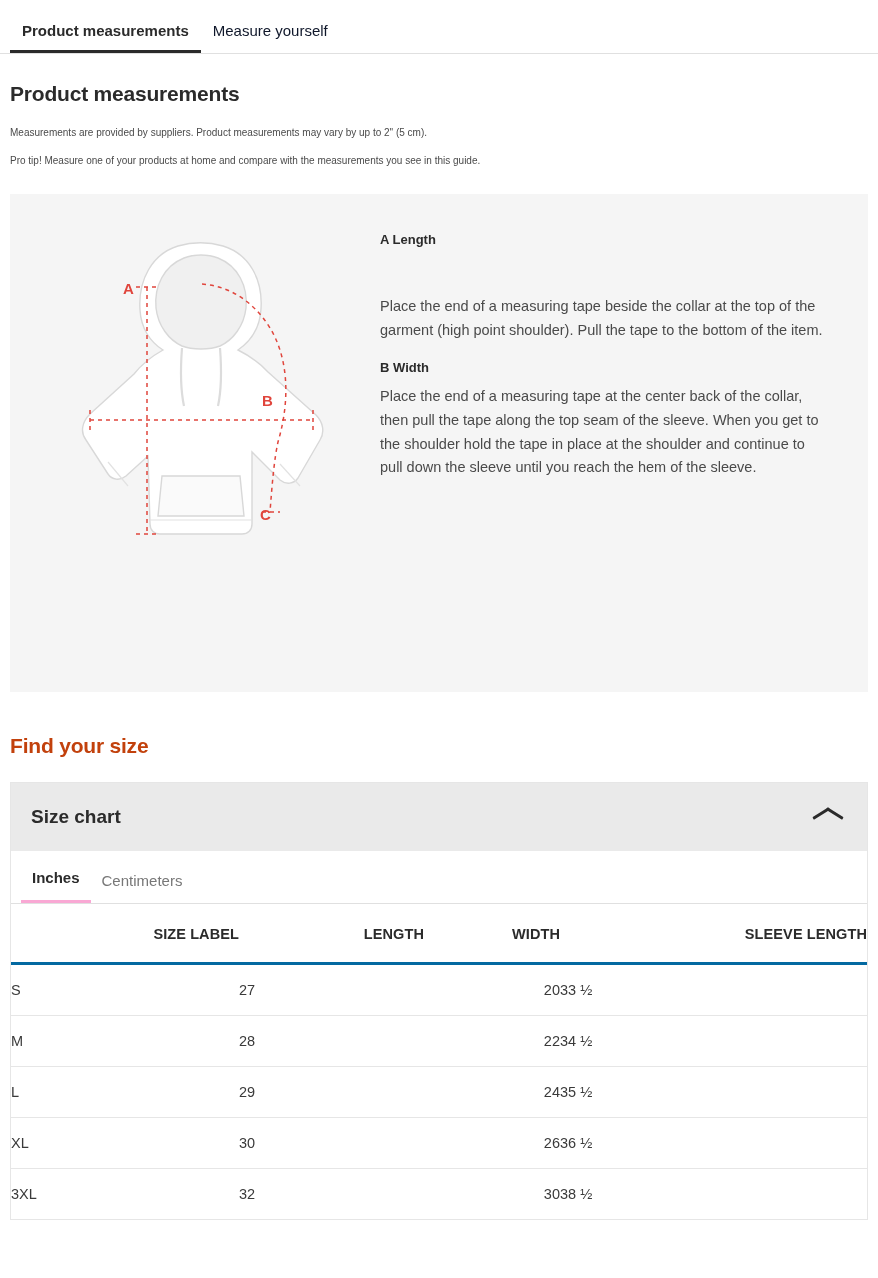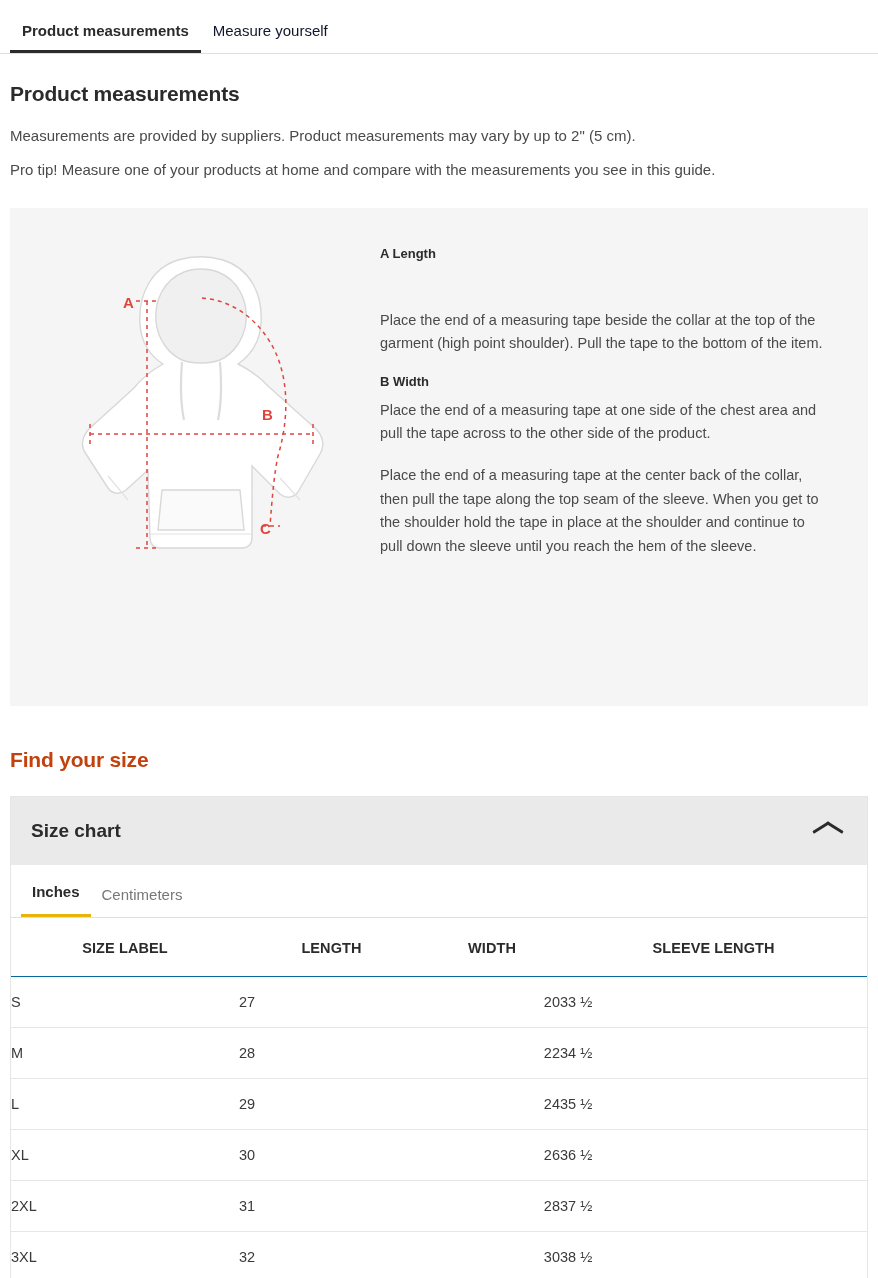--- a/index.html
+++ b/index.html
@@ -42,21 +42,21 @@
 
   
   .section-title {
     font-size: 21px;
     font-weight: bold;
     color: #2b2b2b;
     margin: 28px 0 0 10px;
     letter-spacing: -0.2px;
   }
   .intro-line {
-    font-size: 15px;
+    font-size: 10px;
     color: #4a4a4a;
     margin: 20px 0 0 10px;
     line-height: 1.35;
   }
   .intro-line.second { margin-top: 14px; }
 
   
   .measure-panel {
     margin: 27px 10px 0 10px;
     background: #f5f5f5;
@@ -149,36 +149,36 @@
   .unit-tab {
     font-size: 15px;
     color: #777777;
     padding: 0 11px 15px 11px;
     cursor: pointer;
     line-height: 1;
   }
   .unit-tab.active {
     color: #2b2b2b;
     font-weight: bold;
-    border-bottom: 3px solid #eab308;
+    border-bottom: 3px solid #f9a8d4;
   }
 
   
   table.size-table {
     width: 100%;
     border-collapse: collapse;
     background: #ffffff;
   }
   table.size-table th {
-    text-align: center;
+    text-align: right;
     font-size: 14.5px;
     font-weight: bold;
     color: #2b2b2b;
     padding: 22px 0 20px 0;
-    border-bottom: 1px solid #0369a1;
+    border-bottom: 3px solid #0369a1;
     letter-spacing: 0.1px;
   }
   table.size-table td {
     font-size: 14.5px;
     color: #3a3a3a;
     padding: 17px 0 17px 0;
     border-bottom: 1px solid #e6e6e6;
   }
   th.c0, td.c0 { width: 228px; padding-left: 12px; }
   th.c1, td.c1 { width: 185px; }
@@ -261,21 +261,20 @@
           <text x="230" y="296" fill="#e0453c" font-family="Liberation Sans, sans-serif" font-size="15" font-weight="bold">C</text>
         </svg>
       </div>
     </div>
 
     <div class="text-col">
       <div class="meas-heading first">A Length</div>
       <p class="meas-body">Place the end of a measuring tape beside the collar at the top of the garment (high point shoulder). Pull the tape to the bottom of the item.</p>
 
       <div class="meas-heading">B Width</div>
-      <p class="meas-body">Place the end of a measuring tape at one side of the chest area and pull the tape across to the other side of the product.</p>
 
       <p class="meas-body last">Place the end of a measuring tape at the center back of the collar, then pull the tape along the top seam of the sleeve. When you get to the shoulder hold the tape in place at the shoulder and continue to pull down the sleeve until you reach the hem of the sleeve.</p>
     </div>
   </div>
 
   <h2 class="find-title">Find your size</h2>
 
   <div class="chart-card">
     <div class="chart-header">
       <span class="chart-header-title">Size chart</span>
@@ -319,26 +318,20 @@
           <td class="c2">24</td>
           <td class="c3">35 ½</td>
         </tr>
         <tr>
           <td class="c0">XL</td>
           <td class="c1">30</td>
           <td class="c2">26</td>
           <td class="c3">36 ½</td>
         </tr>
         <tr>
-          <td class="c0">2XL</td>
-          <td class="c1">31</td>
-          <td class="c2">28</td>
-          <td class="c3">37 ½</td>
-        </tr>
-        <tr>
           <td class="c0">3XL</td>
           <td class="c1">32</td>
           <td class="c2">30</td>
           <td class="c3">38 ½</td>
         </tr>
       </tbody>
     </table>
   </div>
 
 </div>

